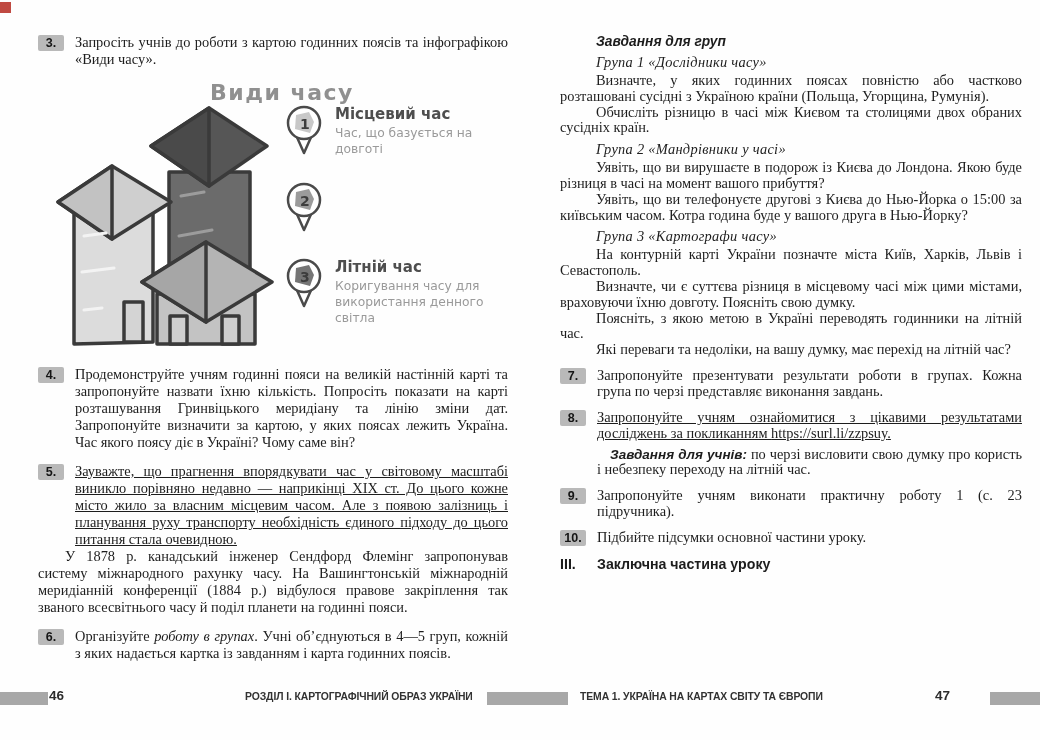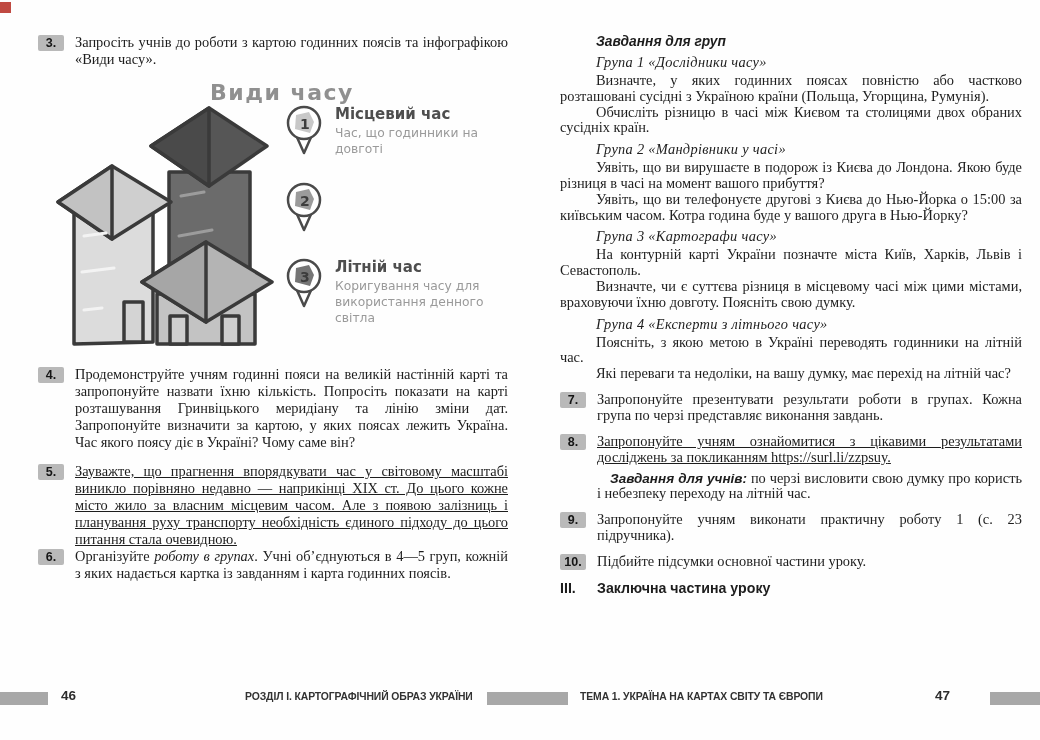--- a/index.html
+++ b/index.html
@@ -78,21 +78,21 @@
 
   
   .fbar{position:absolute;height:13px;background:#a8a8a8;top:692px;}
   .fbar-left{left:0;width:48px;}
   .fbar-mid{left:487px;width:81px;}
   .fbar-right{left:990px;width:50px;}
   .fpage{
     position:absolute;top:688px;font-family:"Liberation Sans",sans-serif;
     font-weight:bold;font-size:13.5px;color:#2c2c2c;
   }
-  .fpage-left{left:61px;}
+  .fpage-left{left:49px;}
   .fpage-right{left:935px;}
   .fsection{
     position:absolute;top:691px;font-family:"Liberation Sans",sans-serif;
     font-weight:bold;font-size:10.4px;color:#323232;letter-spacing:-0.1px;white-space:nowrap;
   }
   .fsection-left{left:245px;width:218px;text-align:center;}
   .fsection-right{left:580px;}
 </style>
 </head>
 <body>
@@ -134,21 +134,21 @@
 
       <div class="leg-item">
         <svg class="leg-bubble" width="40" height="52" viewBox="0 0 40 52">
           <path d="M12,31 L20,49 L28,31 Z" fill="#ffffff" stroke="#4a4a4a" stroke-width="2.5" stroke-linejoin="round"></path>
           <circle cx="20" cy="19" r="16" fill="#ffffff" stroke="#4a4a4a" stroke-width="2.5"></circle>
           <path d="M12,11 L25,8 L30,18 L26,29 L11,25 Z" fill="#c8c8c8"></path>
           <text class="bubble-num" x="16" y="25">1</text>
         </svg>
         <div>
           <div class="leg-title">Місцевий час</div>
-          <div class="leg-desc">Час, що годинники на довготі</div>
+          <div class="leg-desc">Час, що базується на довготі</div>
         </div>
       </div>
 
       <div class="leg-item">
         <svg class="leg-bubble" width="40" height="52" viewBox="0 0 40 52">
           <path d="M12,31 L20,49 L28,31 Z" fill="#ffffff" stroke="#4a4a4a" stroke-width="2.5" stroke-linejoin="round"></path>
           <circle cx="20" cy="19" r="16" fill="#ffffff" stroke="#4a4a4a" stroke-width="2.5"></circle>
           <path d="M12,11 L25,8 L30,18 L26,29 L11,25 Z" fill="#9b9b9b"></path>
           <text class="bubble-num" x="16" y="25">2</text>
         </svg>
@@ -171,20 +171,21 @@
   </div>
 
   <p class="hang">
     <span class="badge">4.</span><span>Продемонструйте учням годинні пояси на великій настінній карті та запропонуйте назвати їхню кількість. Попросіть показати на карті розташування Гринвіцького меридіану та лінію зміни дат. Запропонуйте визначити за картою, у яких поясах лежить Україна. Час якого поясу діє в Україні? Чому саме він?</span>
   </p>
 
   <div>
     <p class="hang" style="margin-bottom:0;text-decoration:underline;">
       <span class="badge">5.</span><span>Зауважте, що прагнення впорядкувати час у світовому масштабі виникло порівняно недавно — наприкінці XIX ст. До цього кожне місто жило за власним місцевим часом. Але з появою залізниць і планування руху транспорту необхідність єдиного підходу до цього питання стала очевидною.</span>
     </p>
+    <p class="cont">У 1878 р. канадський інженер Сендфорд Флемінг запропонував систему міжнародного рахунку часу. На Вашингтонській міжнародній меридіанній конференції (1884 р.) відбулося правове закріплення так званого всесвітнього часу й поділ планети на годинні пояси.</p>
   </div>
 
   <p class="hang">
     <span class="badge">6.</span><span>Організуйте </span><span class="it">роботу в групах</span><span>. Учні об’єднуються в 4—5 груп, кожній з яких надається картка із завданням і карта годинних поясів.</span>
   </p>
 
 </div>
 
 <div class="col col-right">
 
@@ -203,21 +204,20 @@
       <p class="rp">Уявіть, що ви телефонуєте другові з Києва до Нью-Йорка о 15:00 за київським часом. Котра година буде у вашого друга в Нью-Йорку?</p>
     </div>
 
     <div>
       <div class="group-heading">Група 3 «Картографи часу»</div>
       <p class="rp">На контурній карті України позначте міста Київ, Харків, Львів і Севастополь.</p>
       <p class="rp">Визначте, чи є суттєва різниця в місцевому часі між цими містами, враховуючи їхню довготу. Поясніть свою думку.</p>
     </div>
 
     <div>
-      <div class="group-heading">Група 4 «Експерти з літнього часу»</div>
       <p class="rp">Поясніть, з якою метою в Україні переводять годинники на літній час.</p>
       <p class="rp">Які переваги та недоліки, на вашу думку, має перехід на літній час?</p>
     </div>
   </div>
 
   <p class="hang">
     <span class="badge">7.</span><span>Запропонуйте презентувати результати роботи в групах. Кожна група по черзі представляє виконання завдань.</span>
   </p>
 
   <div style="margin-bottom:10px;">

